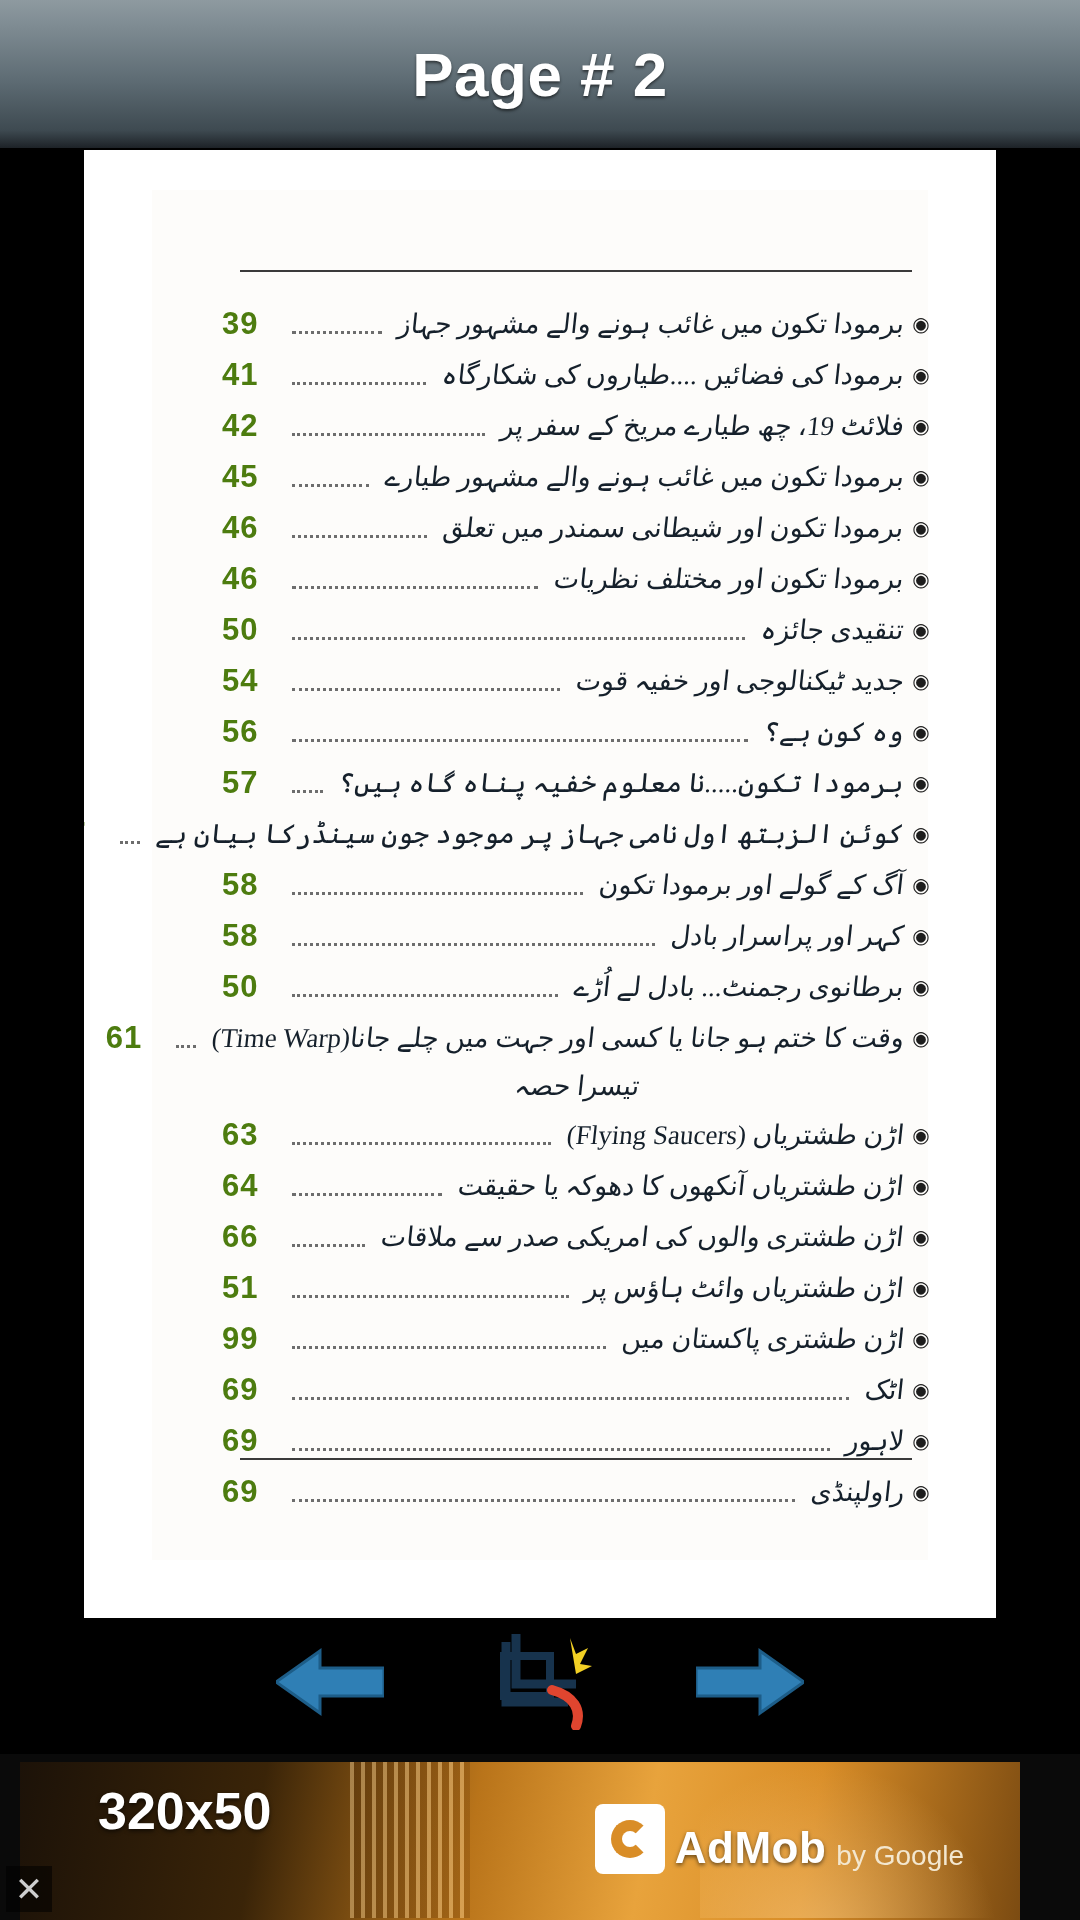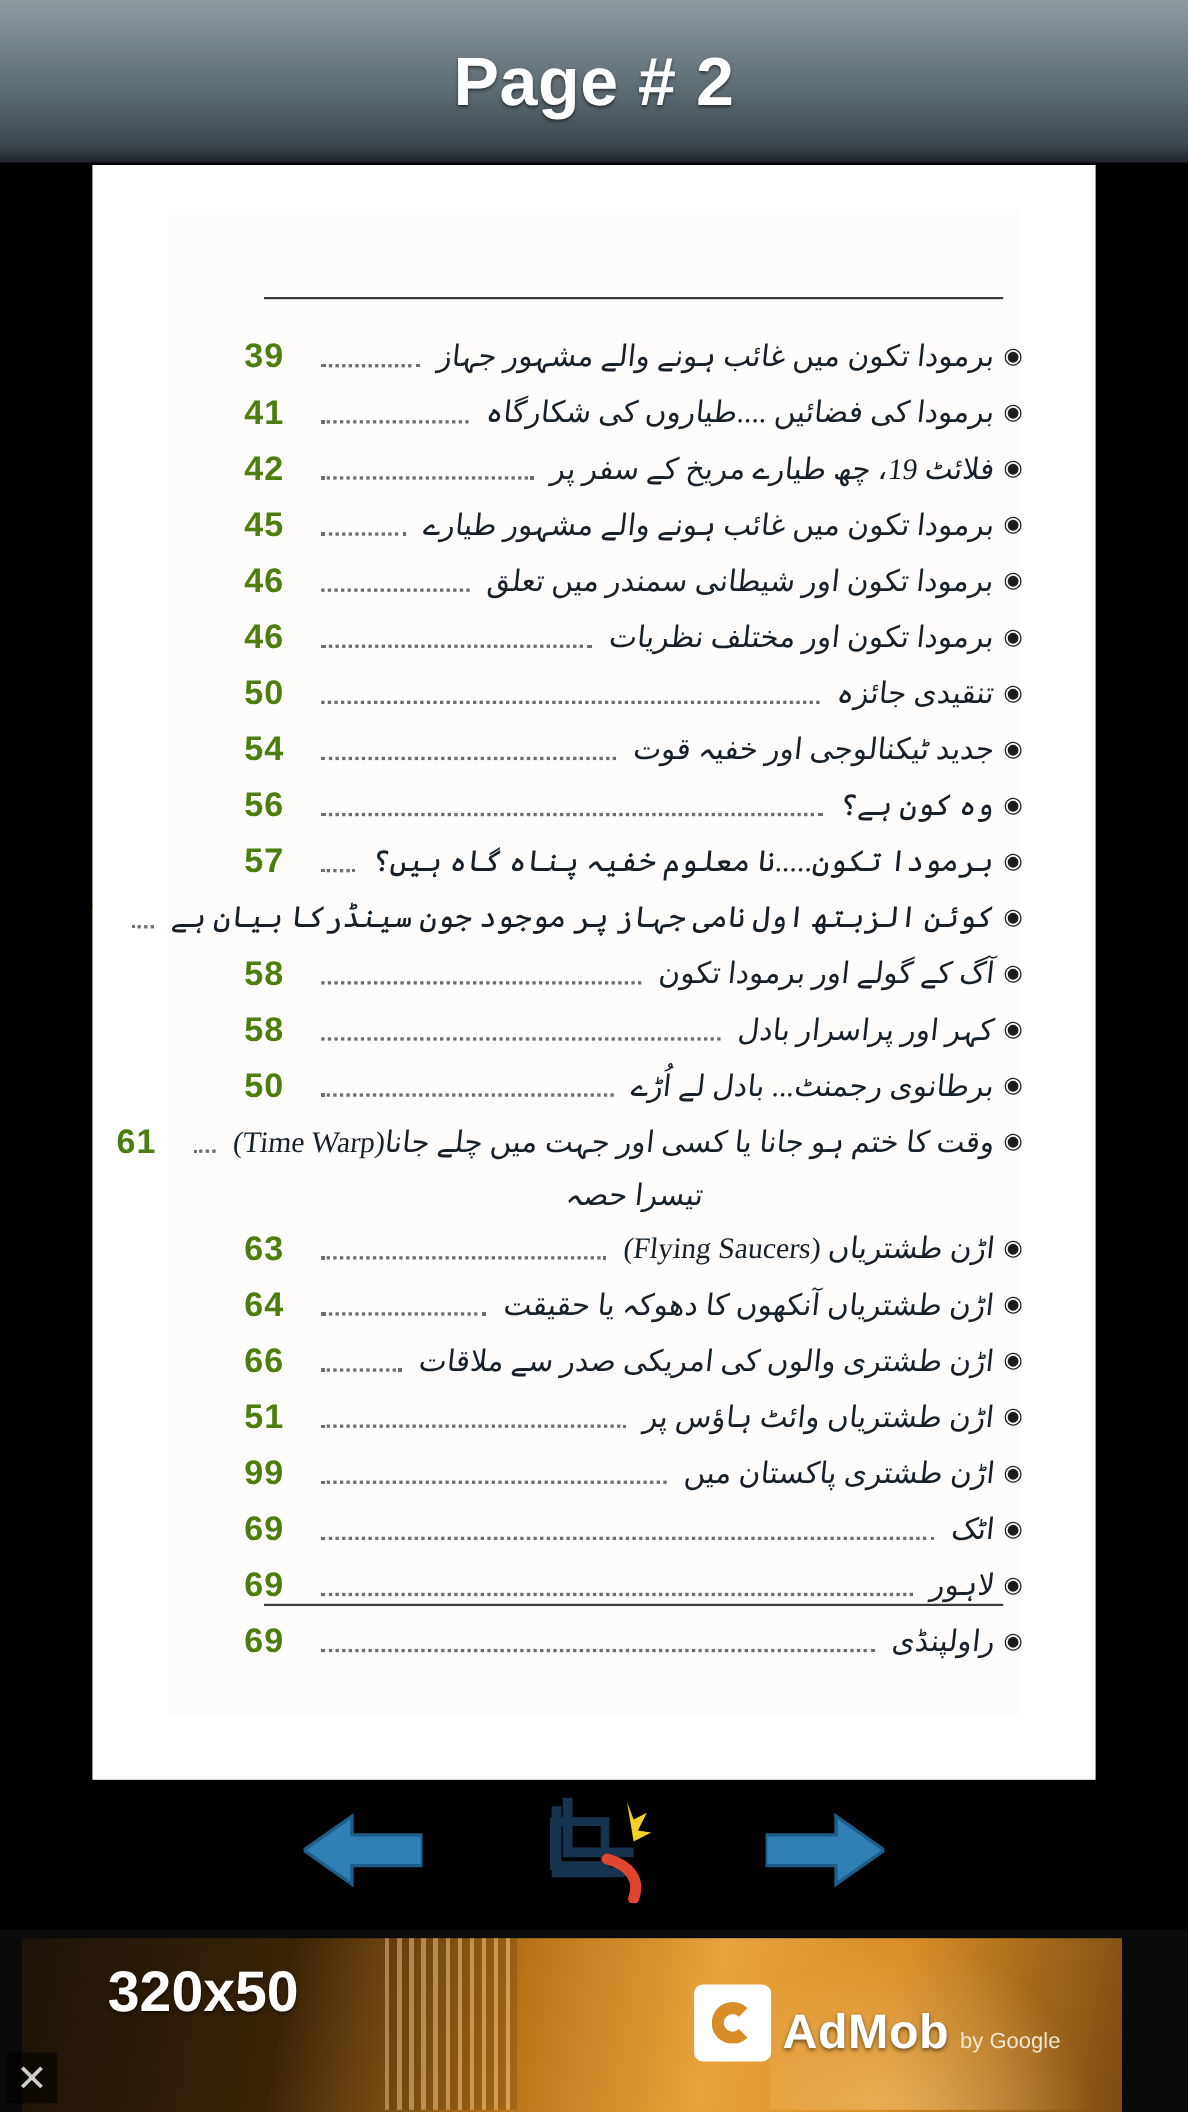--- a/index.html
+++ b/index.html
@@ -228,21 +228,21 @@
   .admob-word {
     color: #ffffff;
     font-size: 44px;
     font-weight: bold;
     letter-spacing: 0.5px;
     text-shadow: 0 2px 4px rgba(0,0,0,.55);
     line-height: 52px;
   }
   .admob-by {
     color: #f3e7cf;
-    font-size: 20px;
+    font-size: 28px;
     line-height: 28px;
     padding-bottom: 4px;
   }
   .ad-close {
     position: absolute;
     left: 6px;
     bottom: 8px;
     width: 46px;
     height: 46px;
     color: #cfcfcf;

